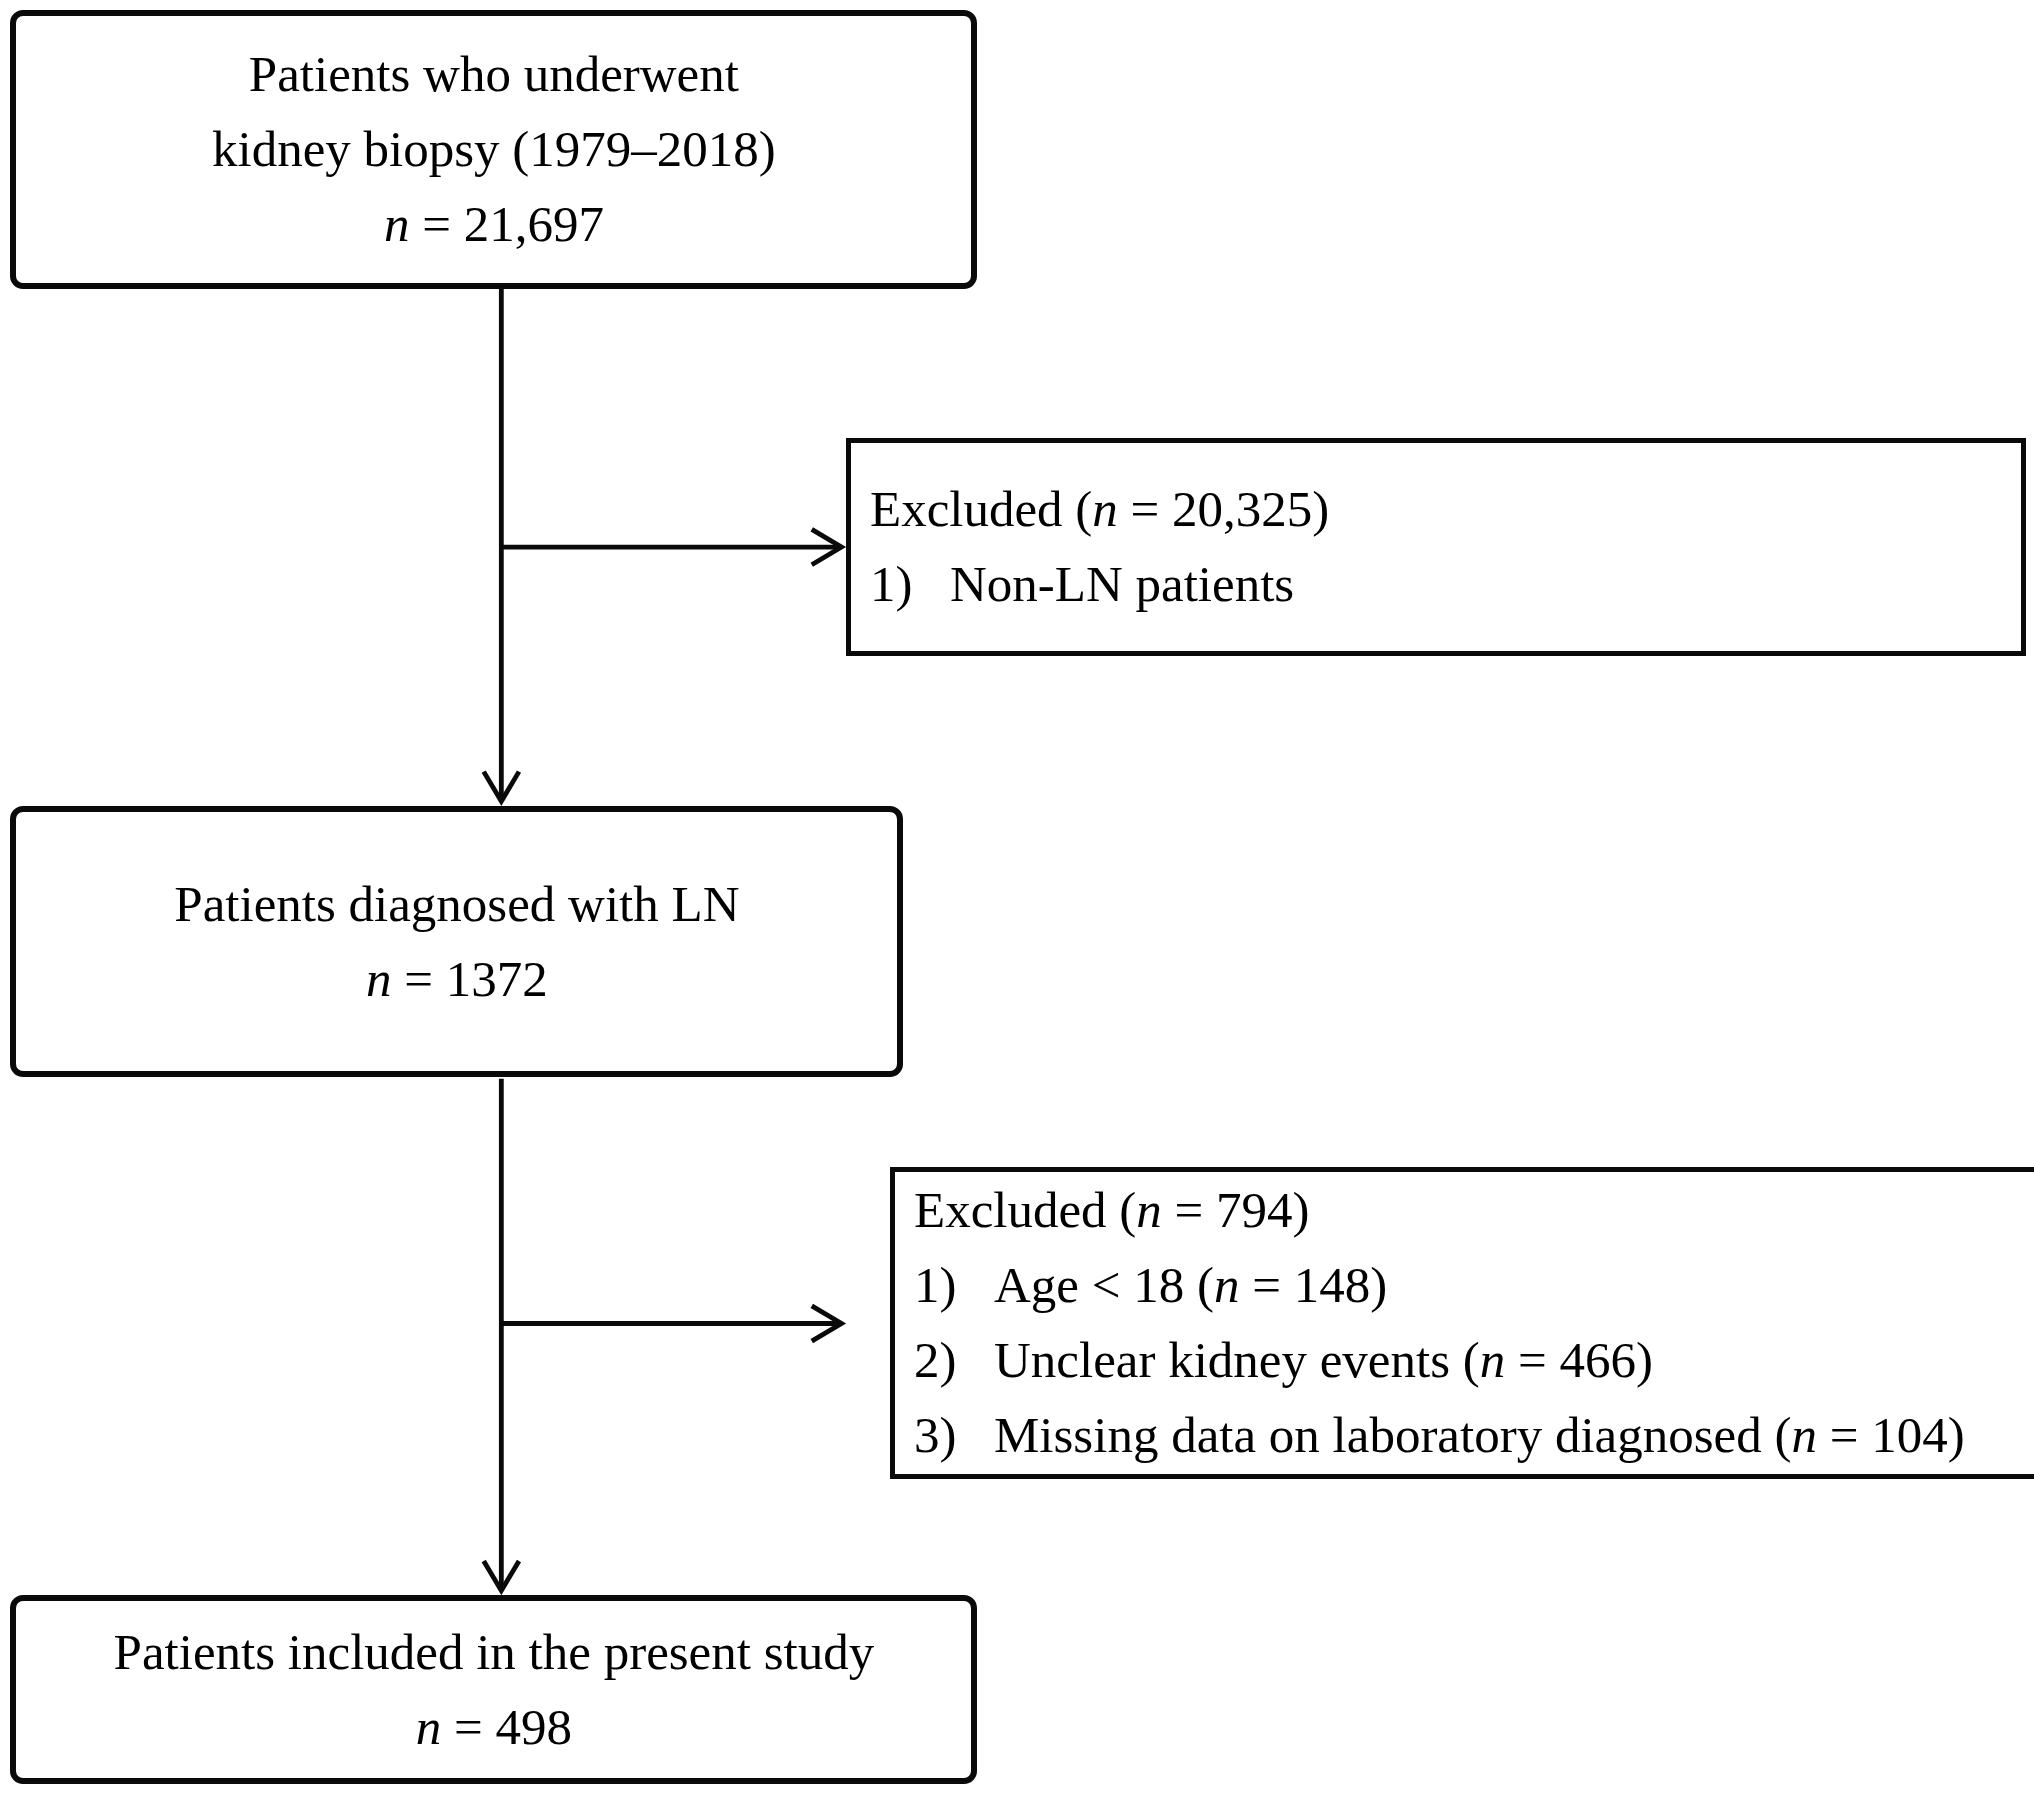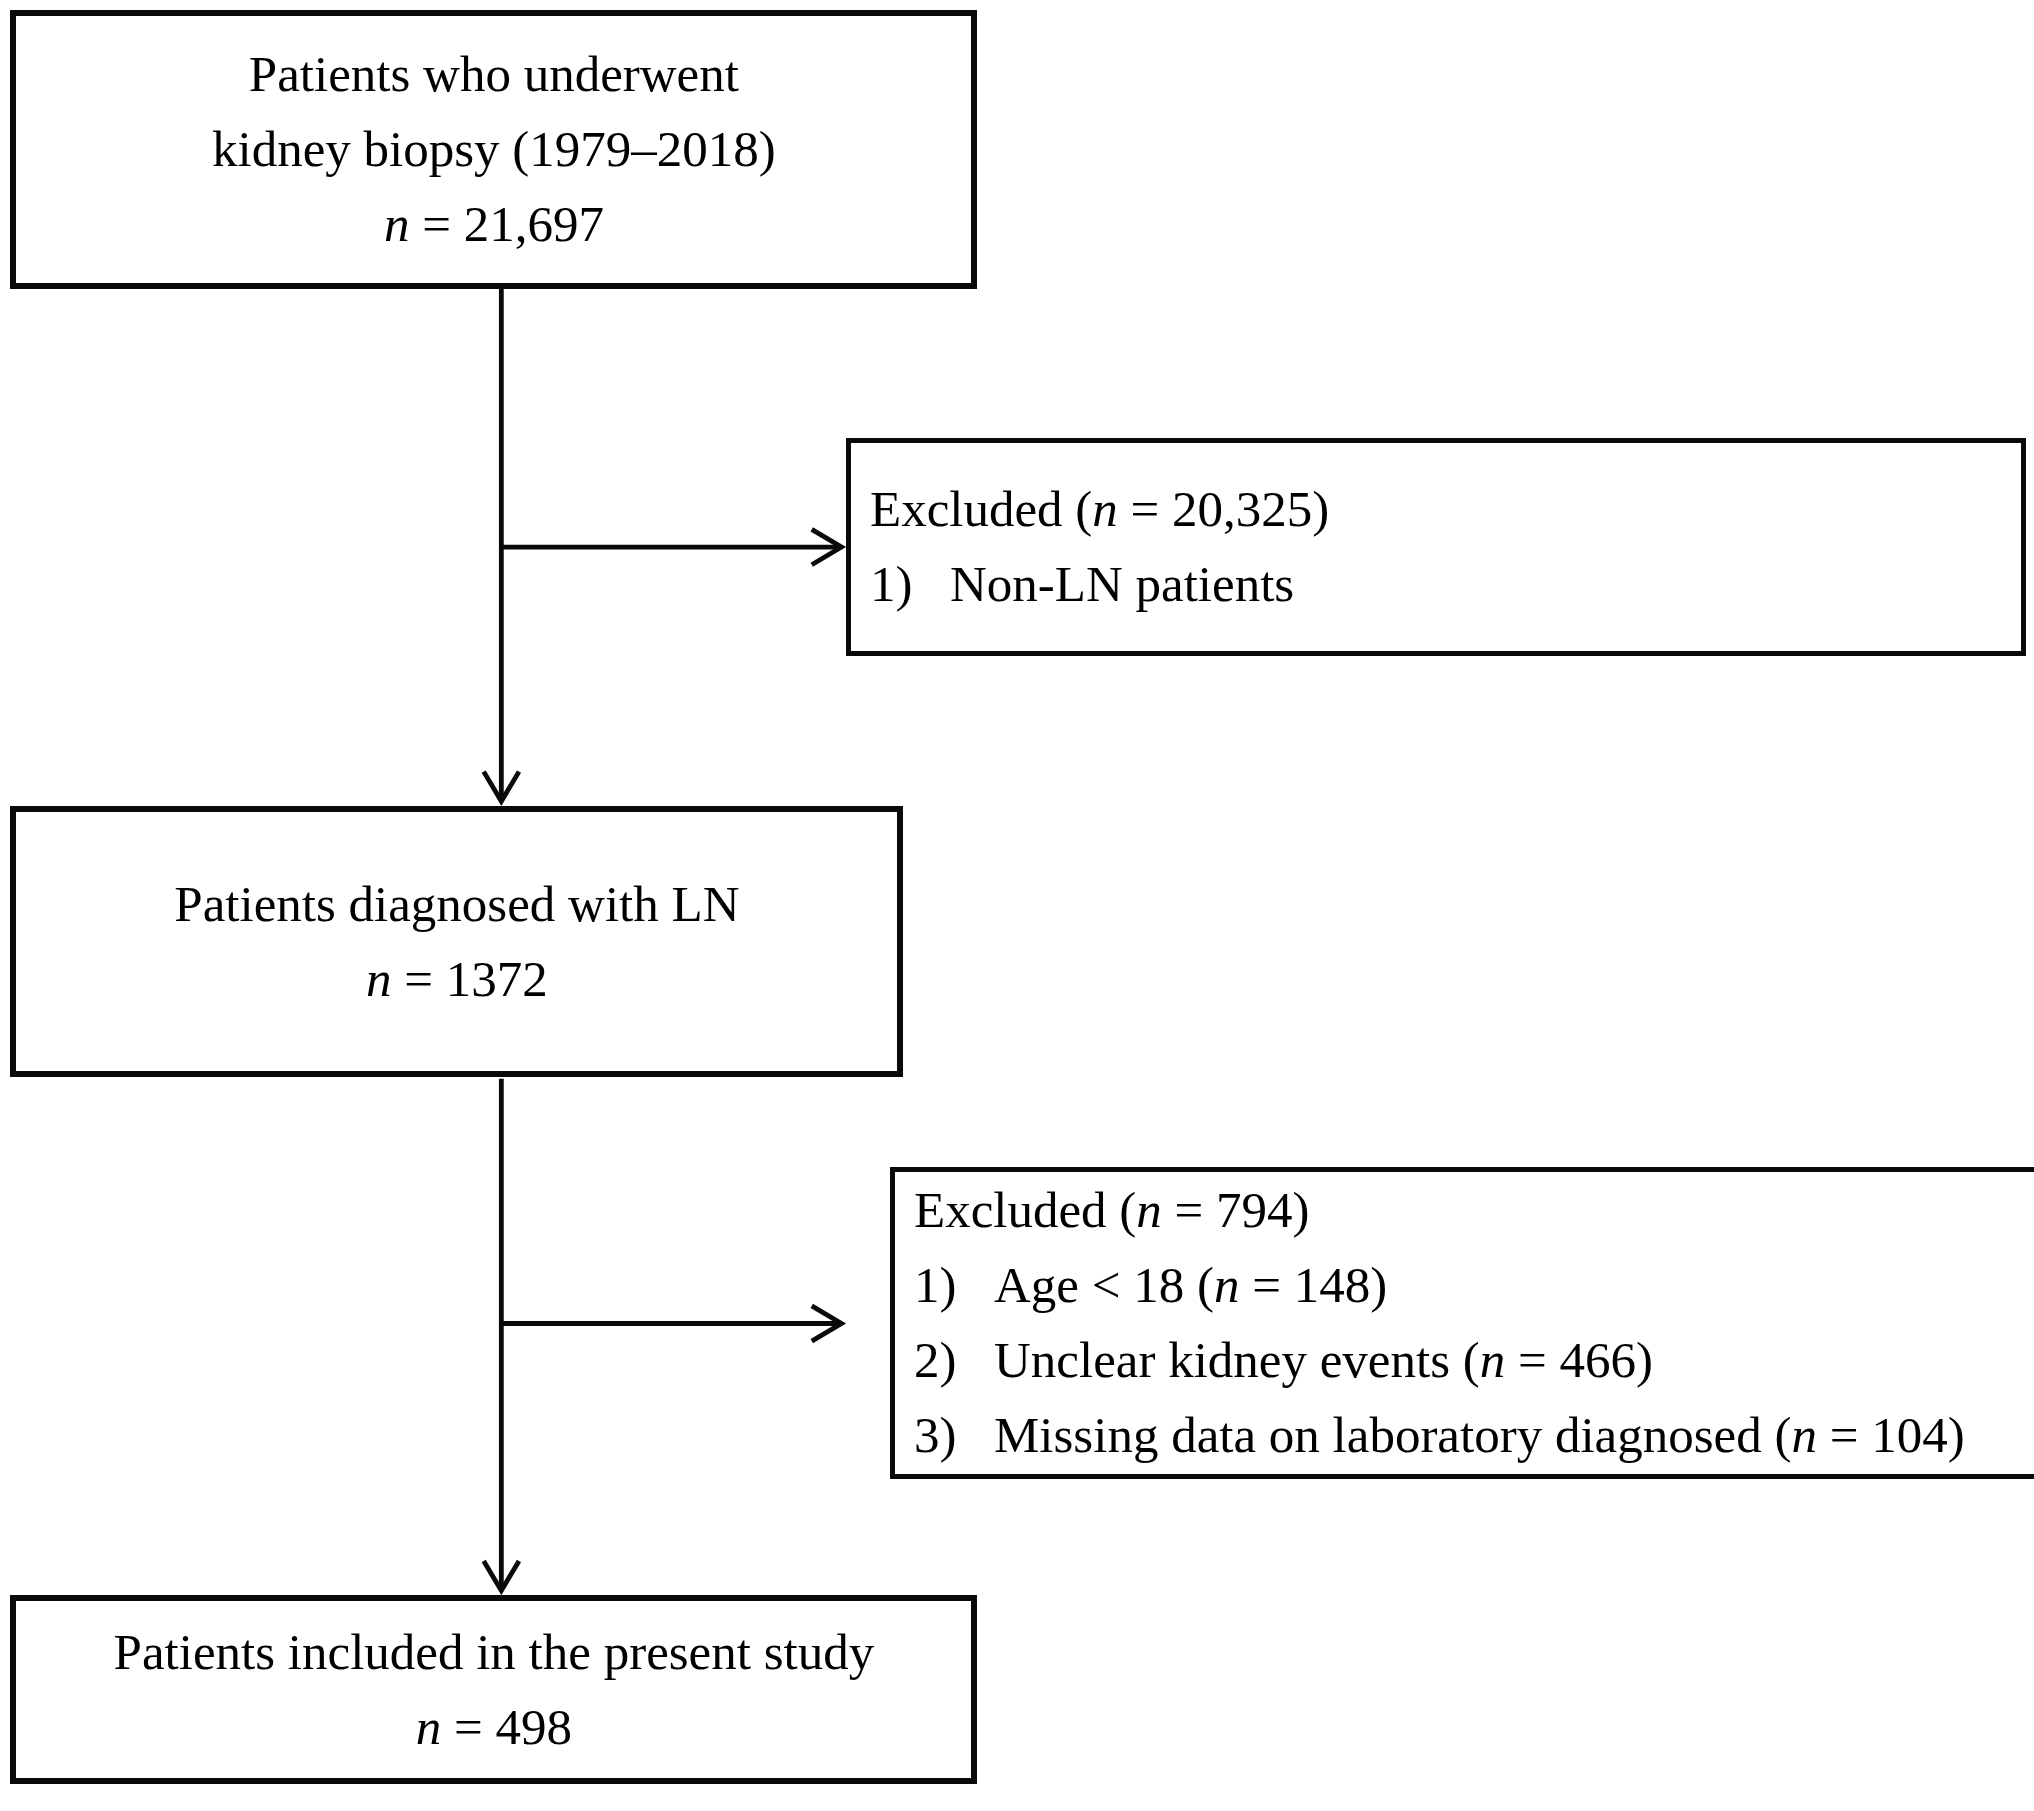--- a/index.html
+++ b/index.html
@@ -21,21 +21,21 @@
     background: #ffffff;
     border: 6.4px solid #0a0a0a;
     box-sizing: border-box;
     display: flex;
     flex-direction: column;
     justify-content: center;
     font-size: 51px;
     line-height: 75px;
     z-index: 2;
   }
-  .flow-box.center { align-items: center; text-align: right; }
+  .flow-box.center { align-items: center; text-align: right; border-radius: 13px; }
   .flow-box.left   { align-items: flex-start; text-align: left; padding-left: 19px; padding-right: 9.6px; border-width: 5.6px; }
   .flow-box .line { white-space: nowrap; }
   .flow-box .marker { display: inline-block; width: 80px; }
   .it { font-style: italic; }
 
   
   #box-biopsy   { left: 10.4px;   top: 10.4px;   width: 967px; height: 279px; }
   #box-excl1    { left: 846px; top: 438px;  width: 1180px; height: 218px; }
   #box-ln       { left: 10.4px;   top: 806px; width: 893px; height: 271px; }
   #box-excl2    { left: 890px; top: 1167px; width: 1181px; height: 312px; }

